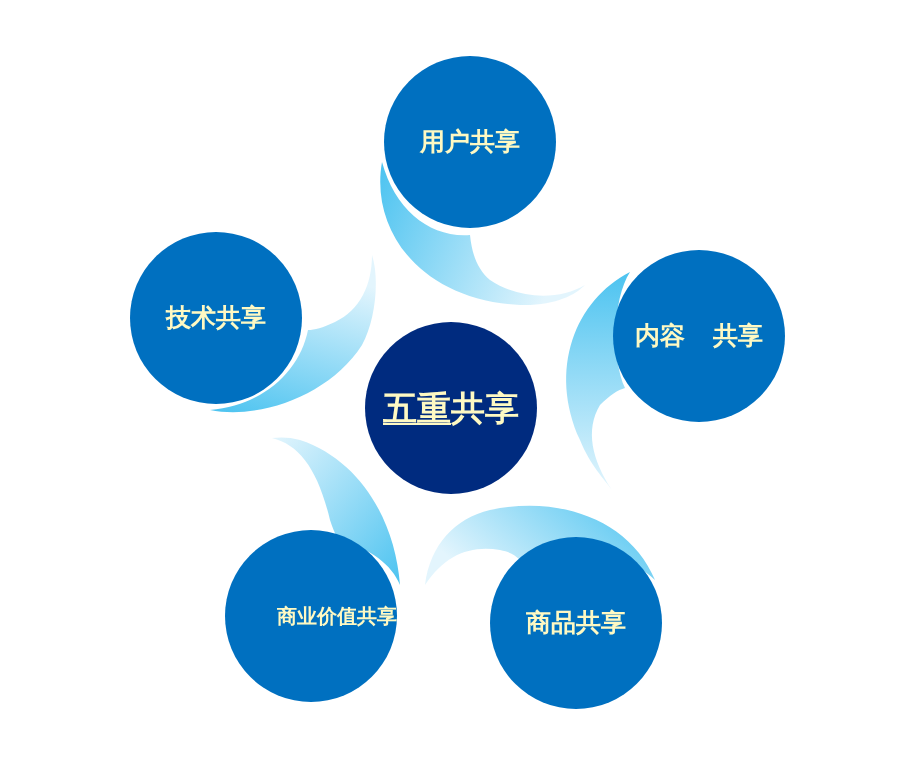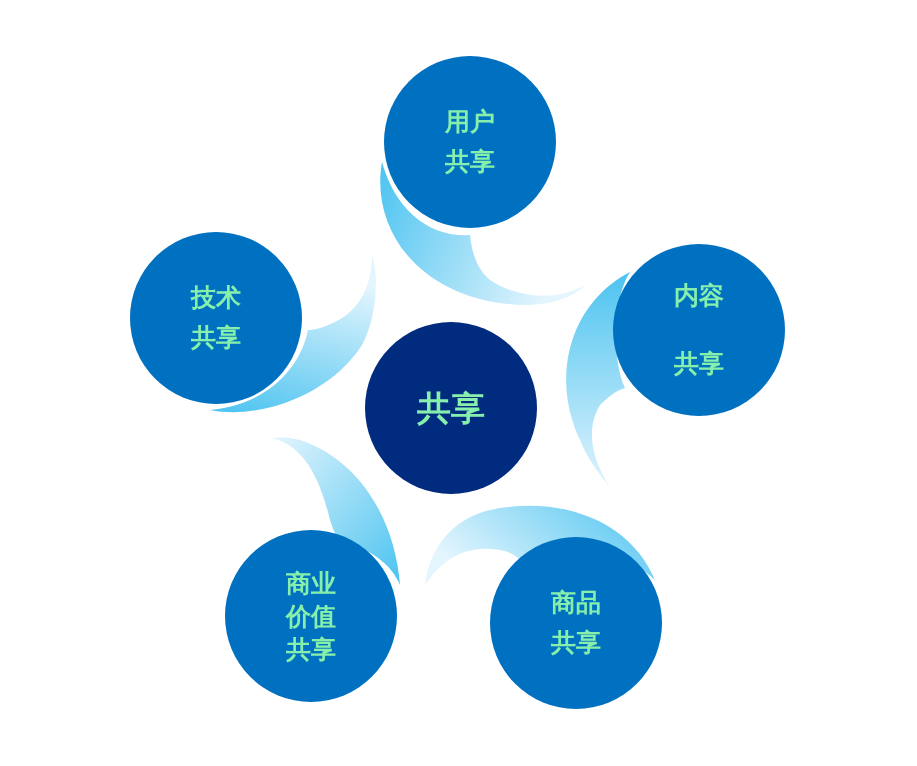--- a/index.html
+++ b/index.html
@@ -1,27 +1,27 @@
 <!DOCTYPE html>
 <html><head>
   <meta charset="utf-8">
   <style>
     html, body { margin: 0; padding: 0; background: #ffffff; }
     body { width: 917px; height: 766px; position: relative; overflow: hidden; font-family: "DejaVu Sans", sans-serif; }
     svg.swoosh { position: absolute; left: 0; top: 0; }
     .node {
       position: absolute; border-radius: 50%;
-      display: flex; flex-direction: column; align-items: center; justify-content: center;
-      color: #86efac; font-weight: bold; text-align: center;
+      display: flex; flex-direction: row; align-items: center; justify-content: center;
+      color: #fef9c3; font-weight: bold; text-align: center;
       box-sizing: border-box;
     }
     .node.outer { background: #0070c0; width: 172px; height: 172px; font-size: 25px; line-height: 40px; }
     .node.center { background: #002b7f; width: 172px; height: 172px; font-size: 34px; line-height: 46px; }
     .node.center .l1 { text-decoration: underline; text-decoration-thickness: 2px; text-underline-offset: 3px; }
-    .node.small-lines { line-height: 33px; font-size: 25px; }
+    .node.small-lines { line-height: 33px; font-size: 20px; justify-content: flex-end; }
     .node span { display: block; }
   </style>
 </head>
 <body>
 
 <svg class="swoosh" width="917" height="766" viewBox="0 0 917 766">
   <defs>
     <linearGradient id="g1" x1="0" y1="0" x2="1" y2="0.3">
       <stop offset="0" stop-color="#4cc3f0"></stop>
       <stop offset="1" stop-color="#e3f5fd"></stop>
@@ -53,21 +53,21 @@
   <path d="M400,585 C395,520 360,460 300,440 C290,437 280,437 272,438 C300,445 318,470 330,520 C335,535 338,540 342,542 C370,548 392,565 400,585 Z" fill="url(#g4)"></path>
 
   <path d="M210,410 C260,420 330,395 362,345 C375,322 380,280 372,255 C372,285 360,310 335,322 C322,328 315,330 308,330 C300,370 265,405 210,410 Z" fill="url(#g5)"></path>
 </svg>
 
 <div class="node outer" style="left:384px; top:56px;">
   <span>用户</span>
   <span>共享</span>
 </div>
 
-<div class="node outer" style="left:613px; top:244px;gap:28px;">
+<div class="node outer" style="left:613px; top:250px;gap:28px;">
   <span>内容</span>
   <span>共享</span>
 </div>
 
 <div class="node outer" style="left:490px; top:537px;text-align:center;">
   <span>商品</span>
   <span>共享</span>
 </div>
 
 <div class="node outer small-lines" style="left:225px; top:530px;">
@@ -75,14 +75,15 @@
   <span>价值</span>
   <span>共享</span>
 </div>
 
 <div class="node outer" style="left:130px; top:232px;text-align:center;">
   <span>技术</span>
   <span>共享</span>
 </div>
 
 <div class="node center" style="left:365px; top:322px;">
+  <span class="l1">五重</span>
   <span>共享</span>
 </div>
 
 </body></html>

